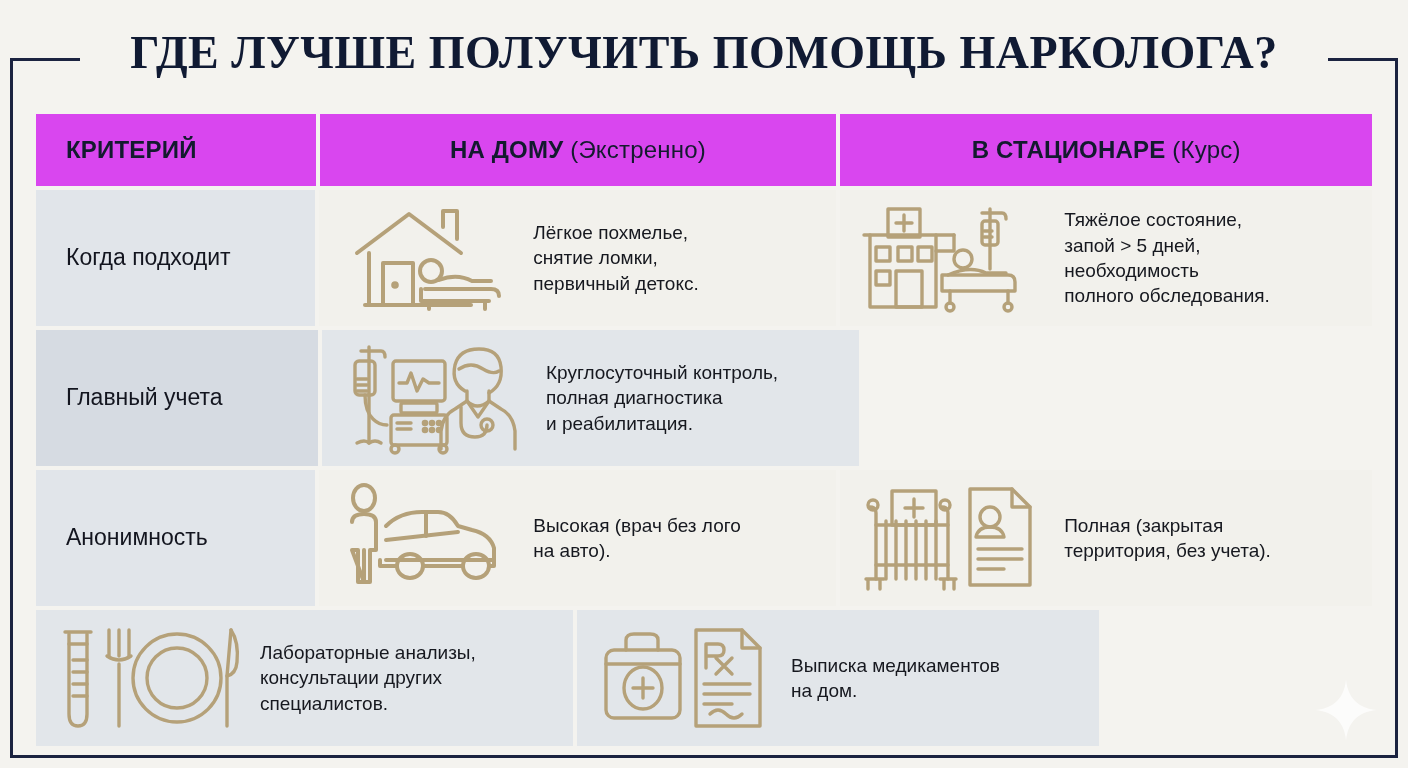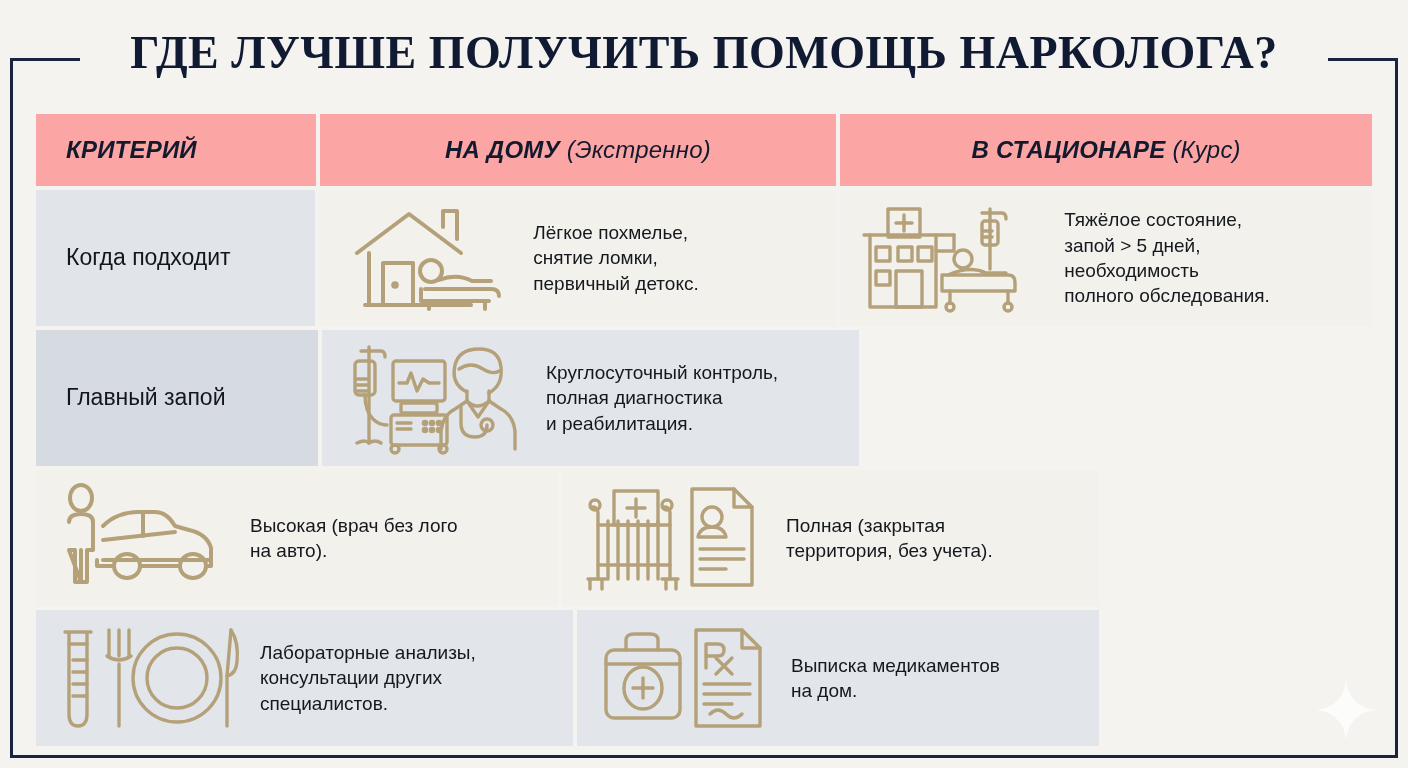--- a/index.html
+++ b/index.html
@@ -45,26 +45,25 @@
     z-index:2;
     display:flex;
     flex-direction:column;
     gap:4px;
   }
   .row{
     display:flex;
     gap:4px;
   }
   .head-row .cell{
-    background:#fca5a5;
+    background:#d946ef;
     height:72px;
     display:flex;
     align-items:center;
     justify-content:center;
-    font-style:italic;
   }
   .head-row .cell.c1{ justify-content:flex-start; padding-left:30px;}
   .head-text{
     font-size:24px;
     color:#131a2e;
     letter-spacing:0.2px;
     white-space:nowrap;
   }
   .head-text b{font-weight:700;}
   .head-text span.reg{font-weight:400;}
@@ -209,21 +208,21 @@
         <div class="desc">Тяжёлое состояние,
 запой &gt; 5 дней,
 необходимость
 полного обследования.</div>
       </div>
     </div>
   </div>
 
   <div class="row body-row even">
     <div class="cell c1">
-      <div class="crit-label">Главный запой</div>
+      <div class="crit-label">Главный учета</div>
     </div>
     <div class="cell c3">
       <div class="content">
         <div class="icon-box">
           <svg width="190" height="118" viewBox="0 0 190 118">
             <path class="ln2" d="M32 8 L32 104"></path>
             <path class="ln2" d="M24 12 L44 12 Q48 12 48 18"></path>
             <rect class="ln2" x="18" y="22" width="20" height="34" rx="4"></rect>
             <path class="ln2" d="M20 40 L30 40 M20 46 L30 46 M20 52 L30 52"></path>
             <path class="ln2" d="M28 56 Q28 72 36 80 Q42 86 50 86"></path>
@@ -252,20 +251,23 @@
           </svg>
         </div>
         <div class="desc">Круглосуточный контроль,
 полная диагностика
 и реабилитация.</div>
       </div>
     </div>
   </div>
 
   <div class="row body-row odd">
+    <div class="cell c1">
+      <div class="crit-label">Анонимность</div>
+    </div>
     <div class="cell c2">
       <div class="content">
         <div class="icon-box">
           <svg width="180" height="112" viewBox="0 0 180 112">
             <ellipse class="ln" cx="30" cy="16" rx="11" ry="13"></ellipse>
             <path class="ln" d="M18 40 Q18 32 30 32 Q42 32 42 40 L42 68 L36 68 L36 100 L30 100 M30 100 L24 100 L24 68 L18 68 Z"></path>
             <path class="ln" d="M30 68 L30 100"></path>
             <path class="ln" d="M52 44 Q66 30 88 30 L104 30 Q116 30 124 44 L138 48 Q156 52 160 66 L160 78 L52 78"></path>
             <path class="ln" d="M52 58 L124 50"></path>
             <path class="ln" d="M92 30 L92 54"></path>

